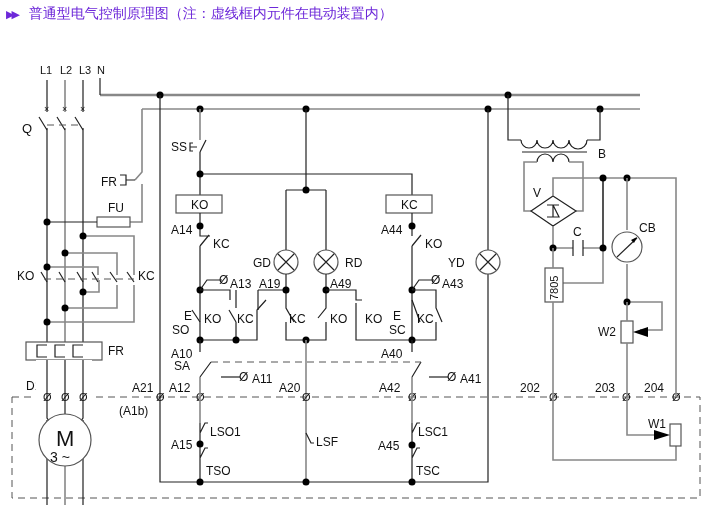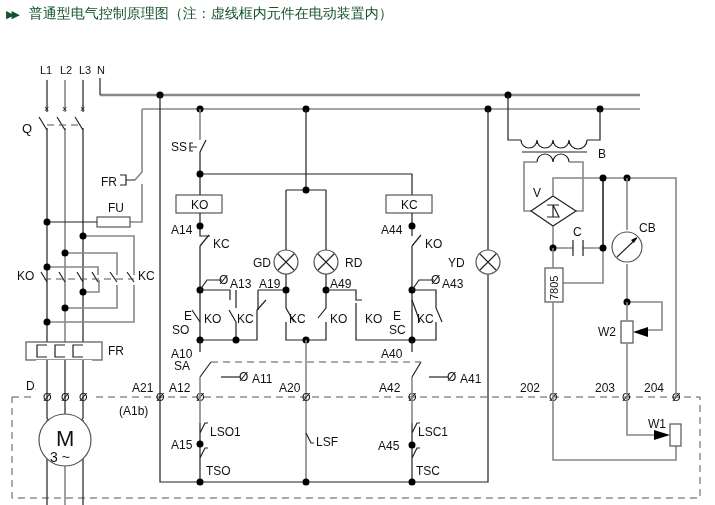--- a/index.html
+++ b/index.html
@@ -1,17 +1,17 @@
 <!DOCTYPE html>
 <html><head>
 <meta charset="utf-8">
 <style>
   html,body{margin:0;padding:0;background:#fff;}
   body{width:715px;height:505px;overflow:hidden;position:relative;font-family:"Liberation Sans",sans-serif;}
-  .title{position:absolute;left:6px;top:5px;font-size:14px;color:#14532d;white-space:nowrap;}
+  .title{position:absolute;left:6px;top:5px;font-size:14px;color:#6d28d9;white-space:nowrap;}
   .title .arrows{font-size:11px;letter-spacing:-3px;margin-right:8px;}
   svg{position:absolute;left:0;top:0;}
   svg text{font-family:"Liberation Sans",sans-serif;font-size:11px;fill:#111;}
   .w{stroke:#222;stroke-width:1.2;fill:none;}
   .g{stroke:#888;stroke-width:1.6;fill:none;}
   .gt{stroke:#888;stroke-width:2.4;fill:none;}
   .d{stroke:#555;stroke-width:1;fill:none;stroke-dasharray:7 5;}
   .dot{fill:#000;}
   .box{fill:#fff;stroke:#555;stroke-width:1.2;}
 </style>

